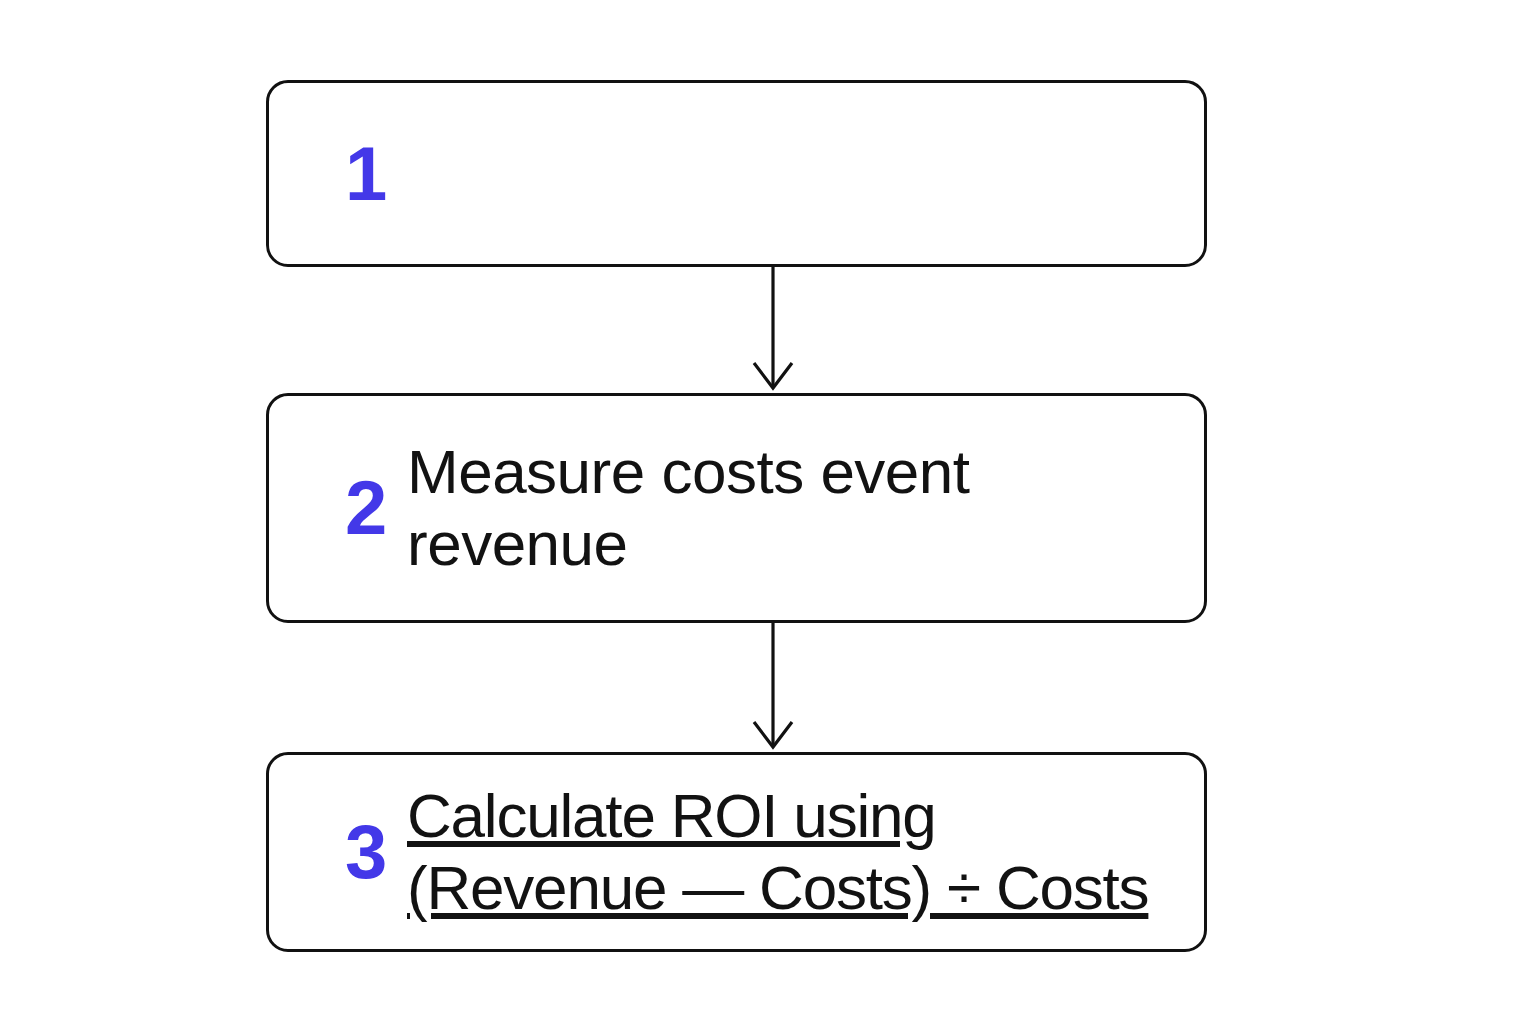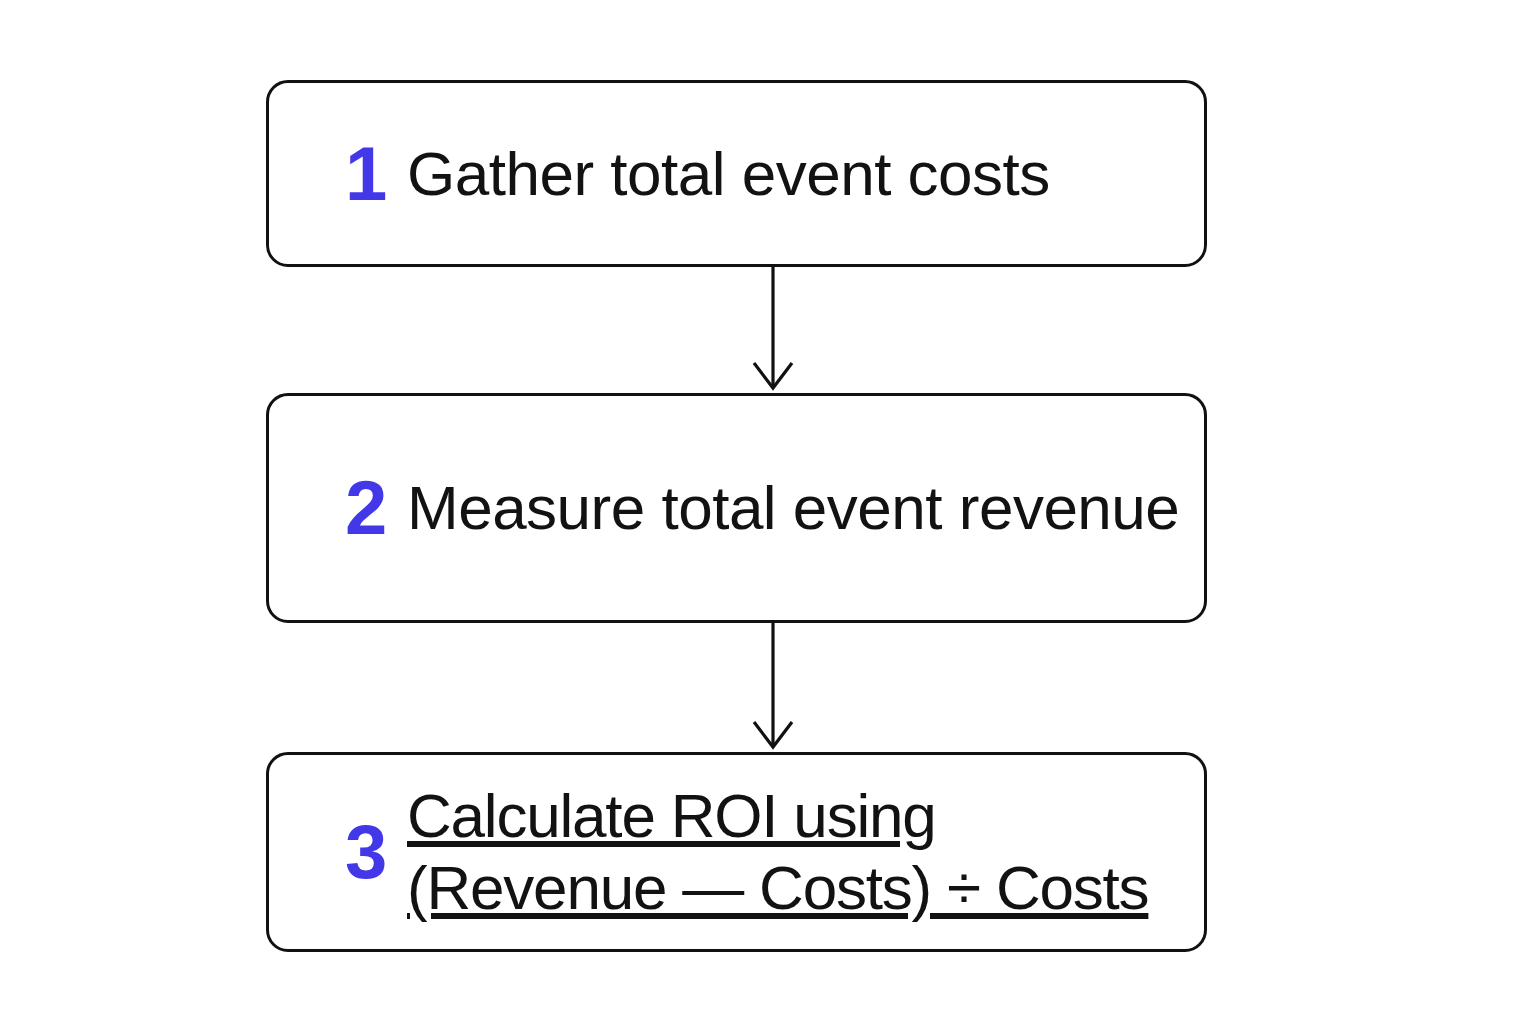--- a/index.html
+++ b/index.html
@@ -77,35 +77,34 @@
   #connector-2 { top: 623px; height: 129px; }
   .connector svg { display: block; width: 100%; height: 100%; }
 </style>
 </head>
 <body>
 
 <div id="flow-canvas">
 
   <div class="step-box" id="step-box-1">
     <div class="step-number">1</div>
-    <div class="step-label">Gather total event costs</div>
   </div>
 
   <div class="connector" id="connector-1">
     <svg viewBox="0 0 72 126" preserveAspectRatio="none" aria-hidden="true">
       <g fill="none" stroke="#111111" stroke-width="3.2" stroke-linecap="butt" stroke-linejoin="miter" vector-effect="non-scaling-stroke">
         <line x1="36" y1="0" x2="36" y2="120"></line>
         <polyline points="17,96 36,121 55,96"></polyline>
       </g>
     </svg>
   </div>
 
   <div class="step-box" id="step-box-2">
     <div class="step-number">2</div>
-    <div class="step-label">Measure total event revenue</div>
+    <div class="step-label">Measure costs event revenue</div>
   </div>
 
   <div class="connector" id="connector-2">
     <svg viewBox="0 0 72 129" preserveAspectRatio="none" aria-hidden="true">
       <g fill="none" stroke="#111111" stroke-width="3.2" stroke-linecap="butt" stroke-linejoin="miter" vector-effect="non-scaling-stroke">
         <line x1="36" y1="0" x2="36" y2="123"></line>
         <polyline points="17,99 36,124 55,99"></polyline>
       </g>
     </svg>
   </div>

